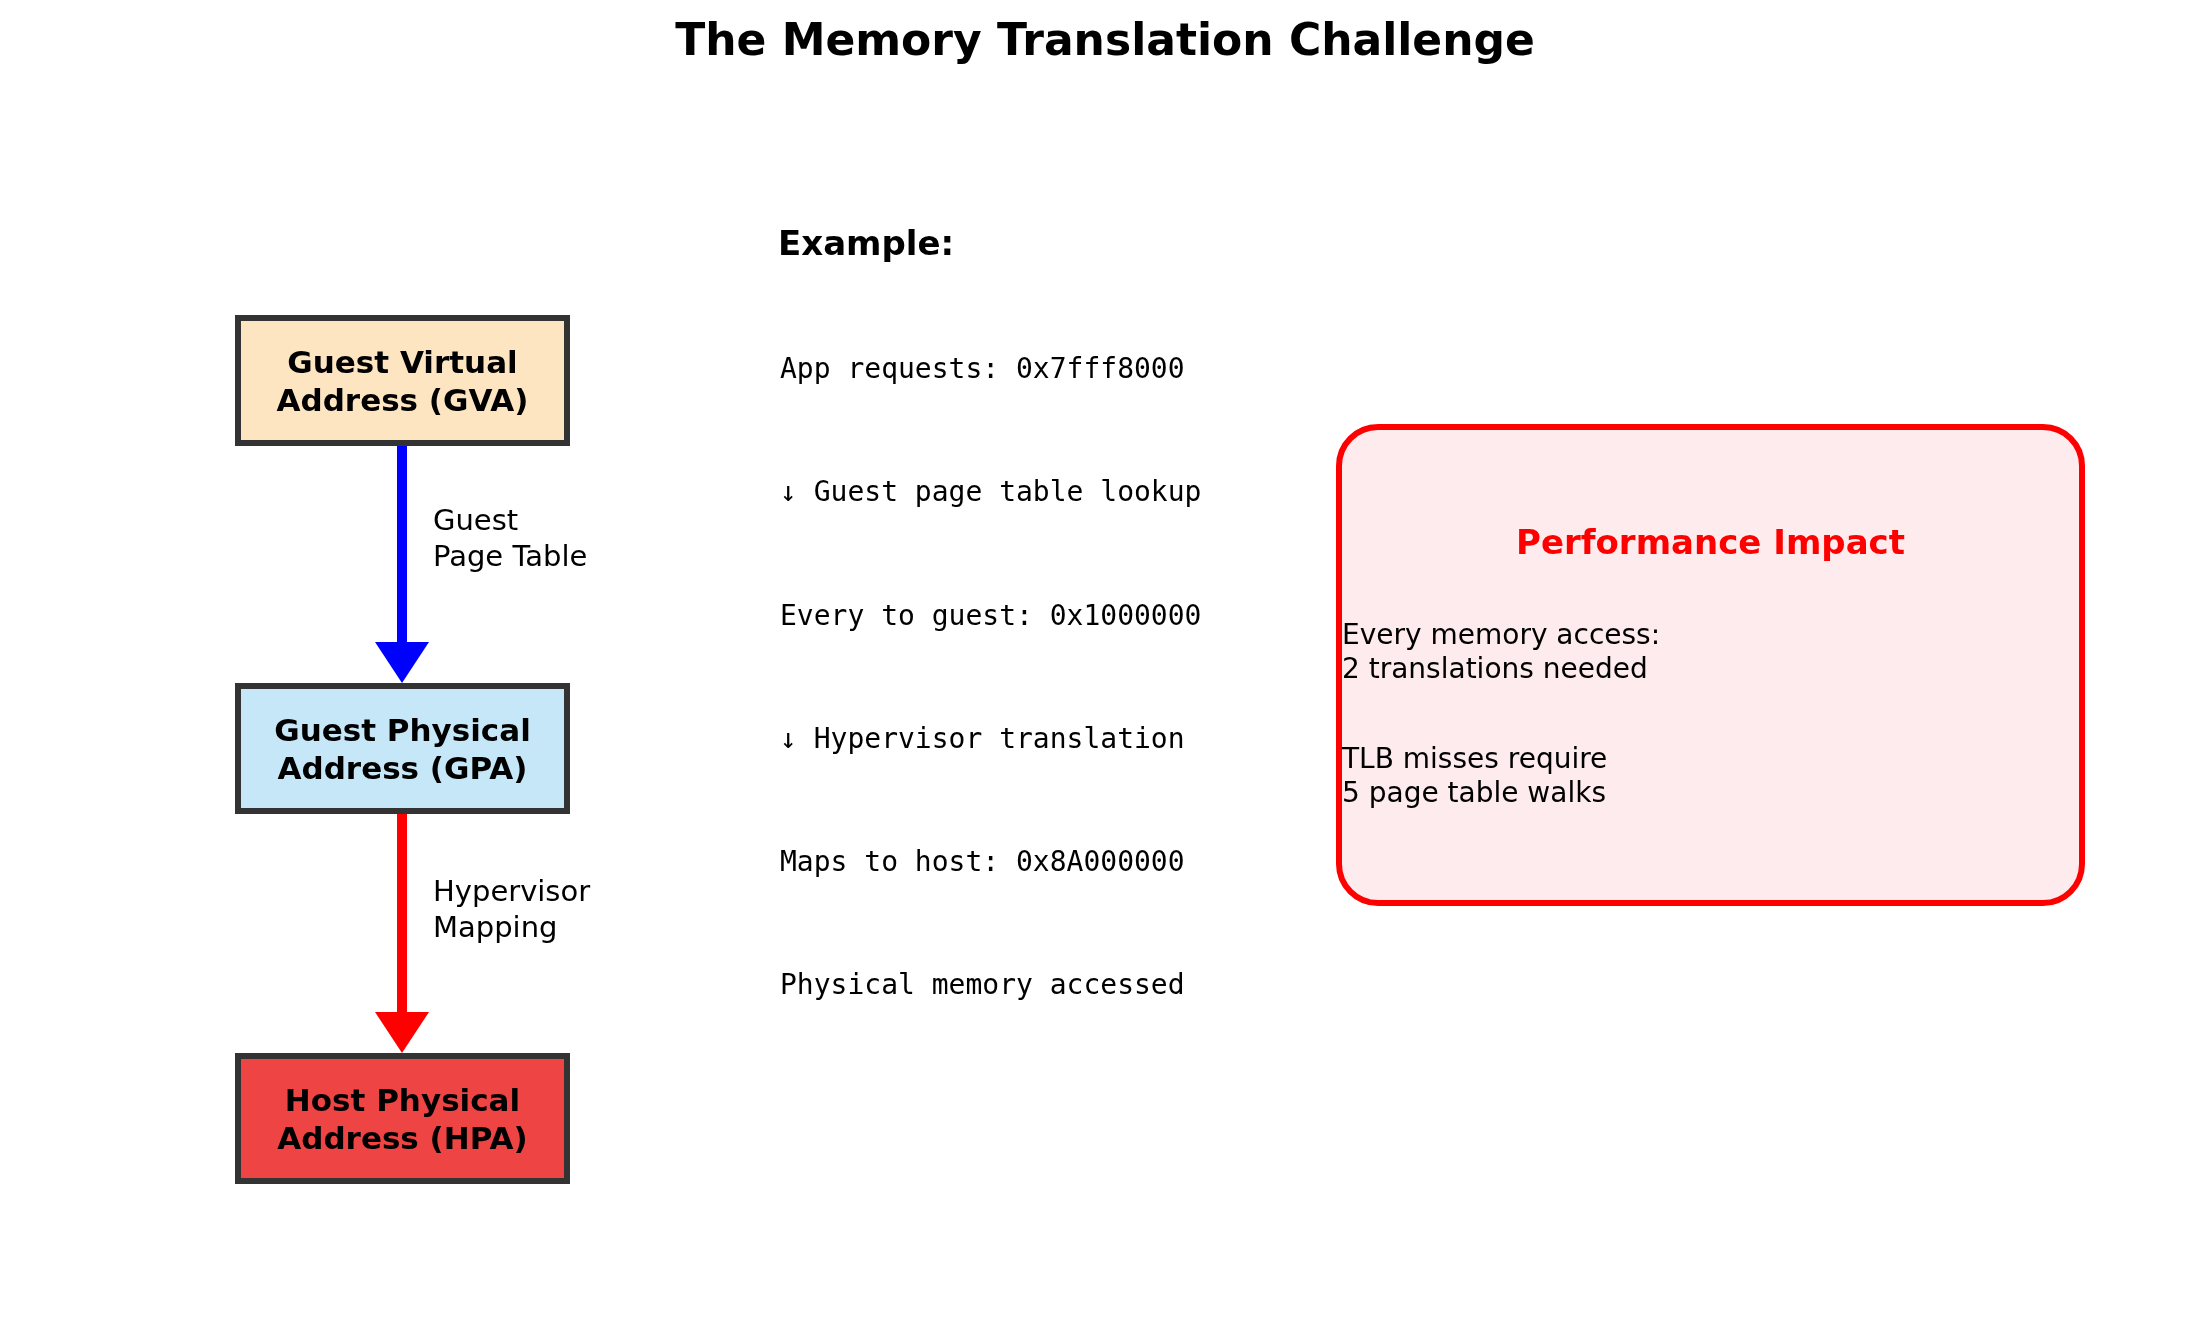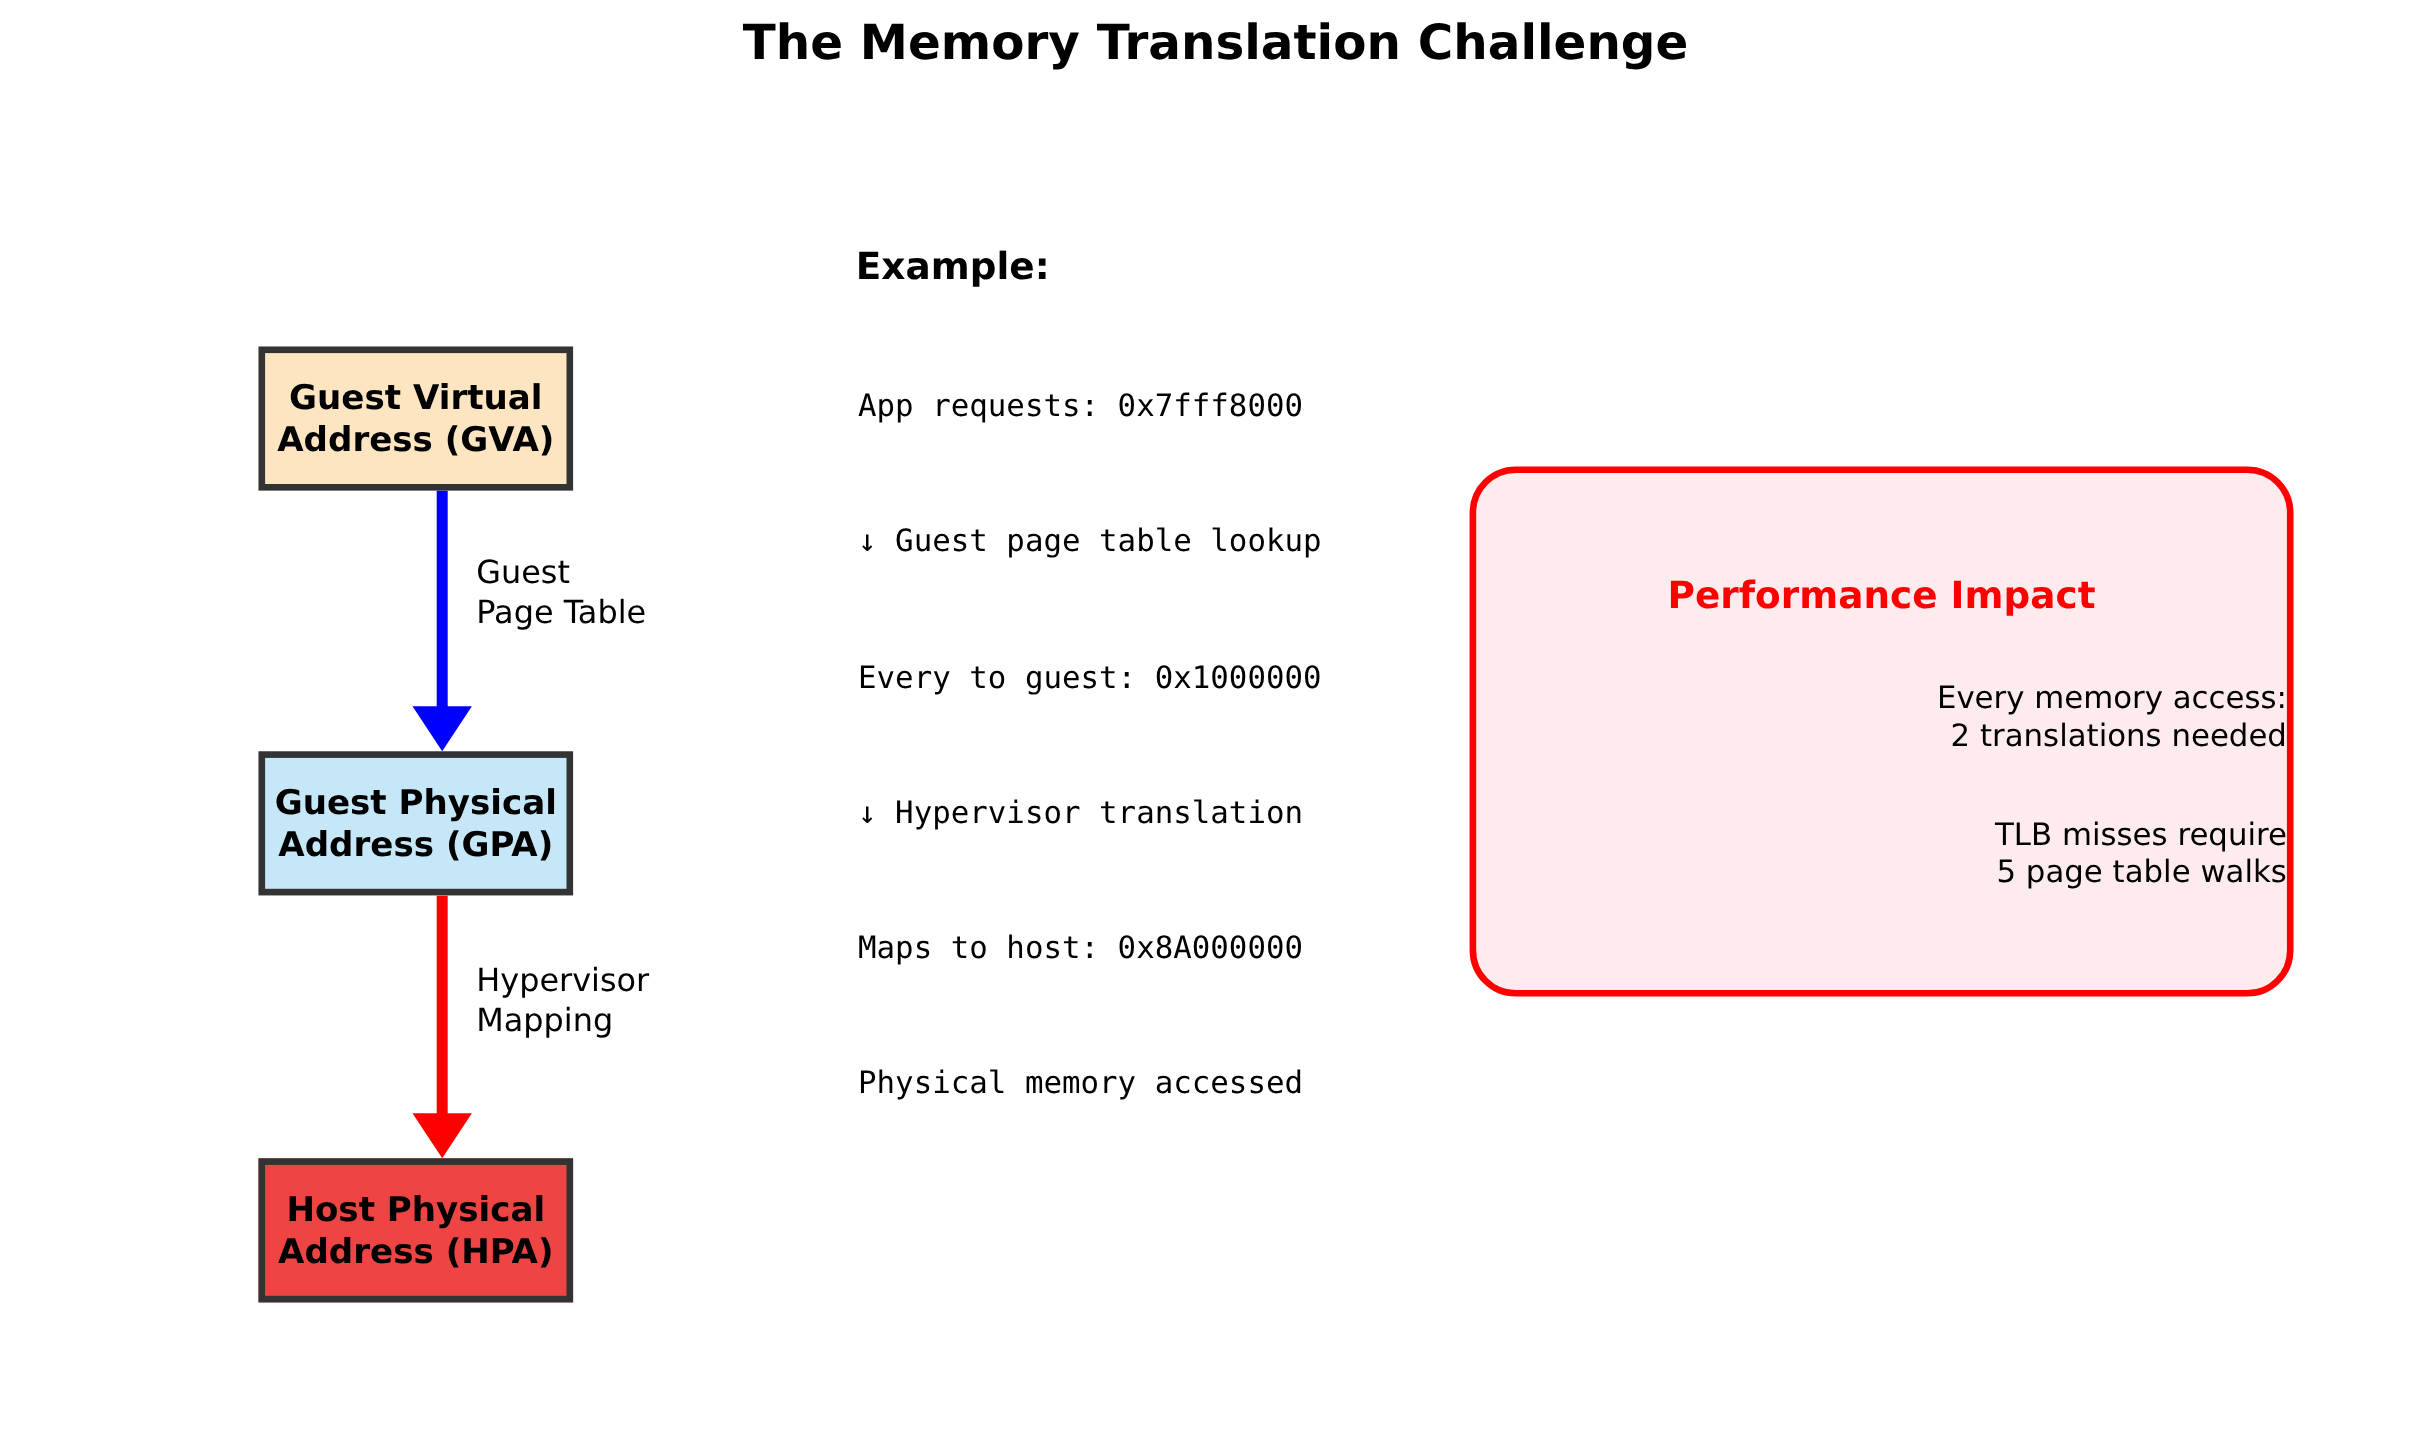--- a/index.html
+++ b/index.html
@@ -19,21 +19,21 @@
     transform: translateX(-50%);
     margin: 0;
     font-size: 44px;
     font-weight: bold;
     white-space: nowrap;
   }
   
   .box {
     position: absolute;
     left: 235px;
-    width: 286px;
+    width: 335px;
     height: 131px;
     border: 6px solid #333333;
     box-sizing: border-box;
     display: flex;
     align-items: center;
     justify-content: center;
     text-align: center;
   }
   .box span {
     font-size: 31px;
@@ -101,21 +101,21 @@
     text-align: center;
     font-size: 34px;
     line-height: 42px;
     font-weight: bold;
     color: #ff0000;
   }
   .panel-item {
     position: absolute;
     left: 0;
     right: 0;
-    text-align: right;
+    text-align: left;
     font-size: 28px;
     line-height: 34px;
     white-space: pre-line;
     color: #000000;
   }
   .panel-item-0 { top: 188px; }
   .panel-item-1 { top: 312px; }
 </style>
 </head>
 <body>

